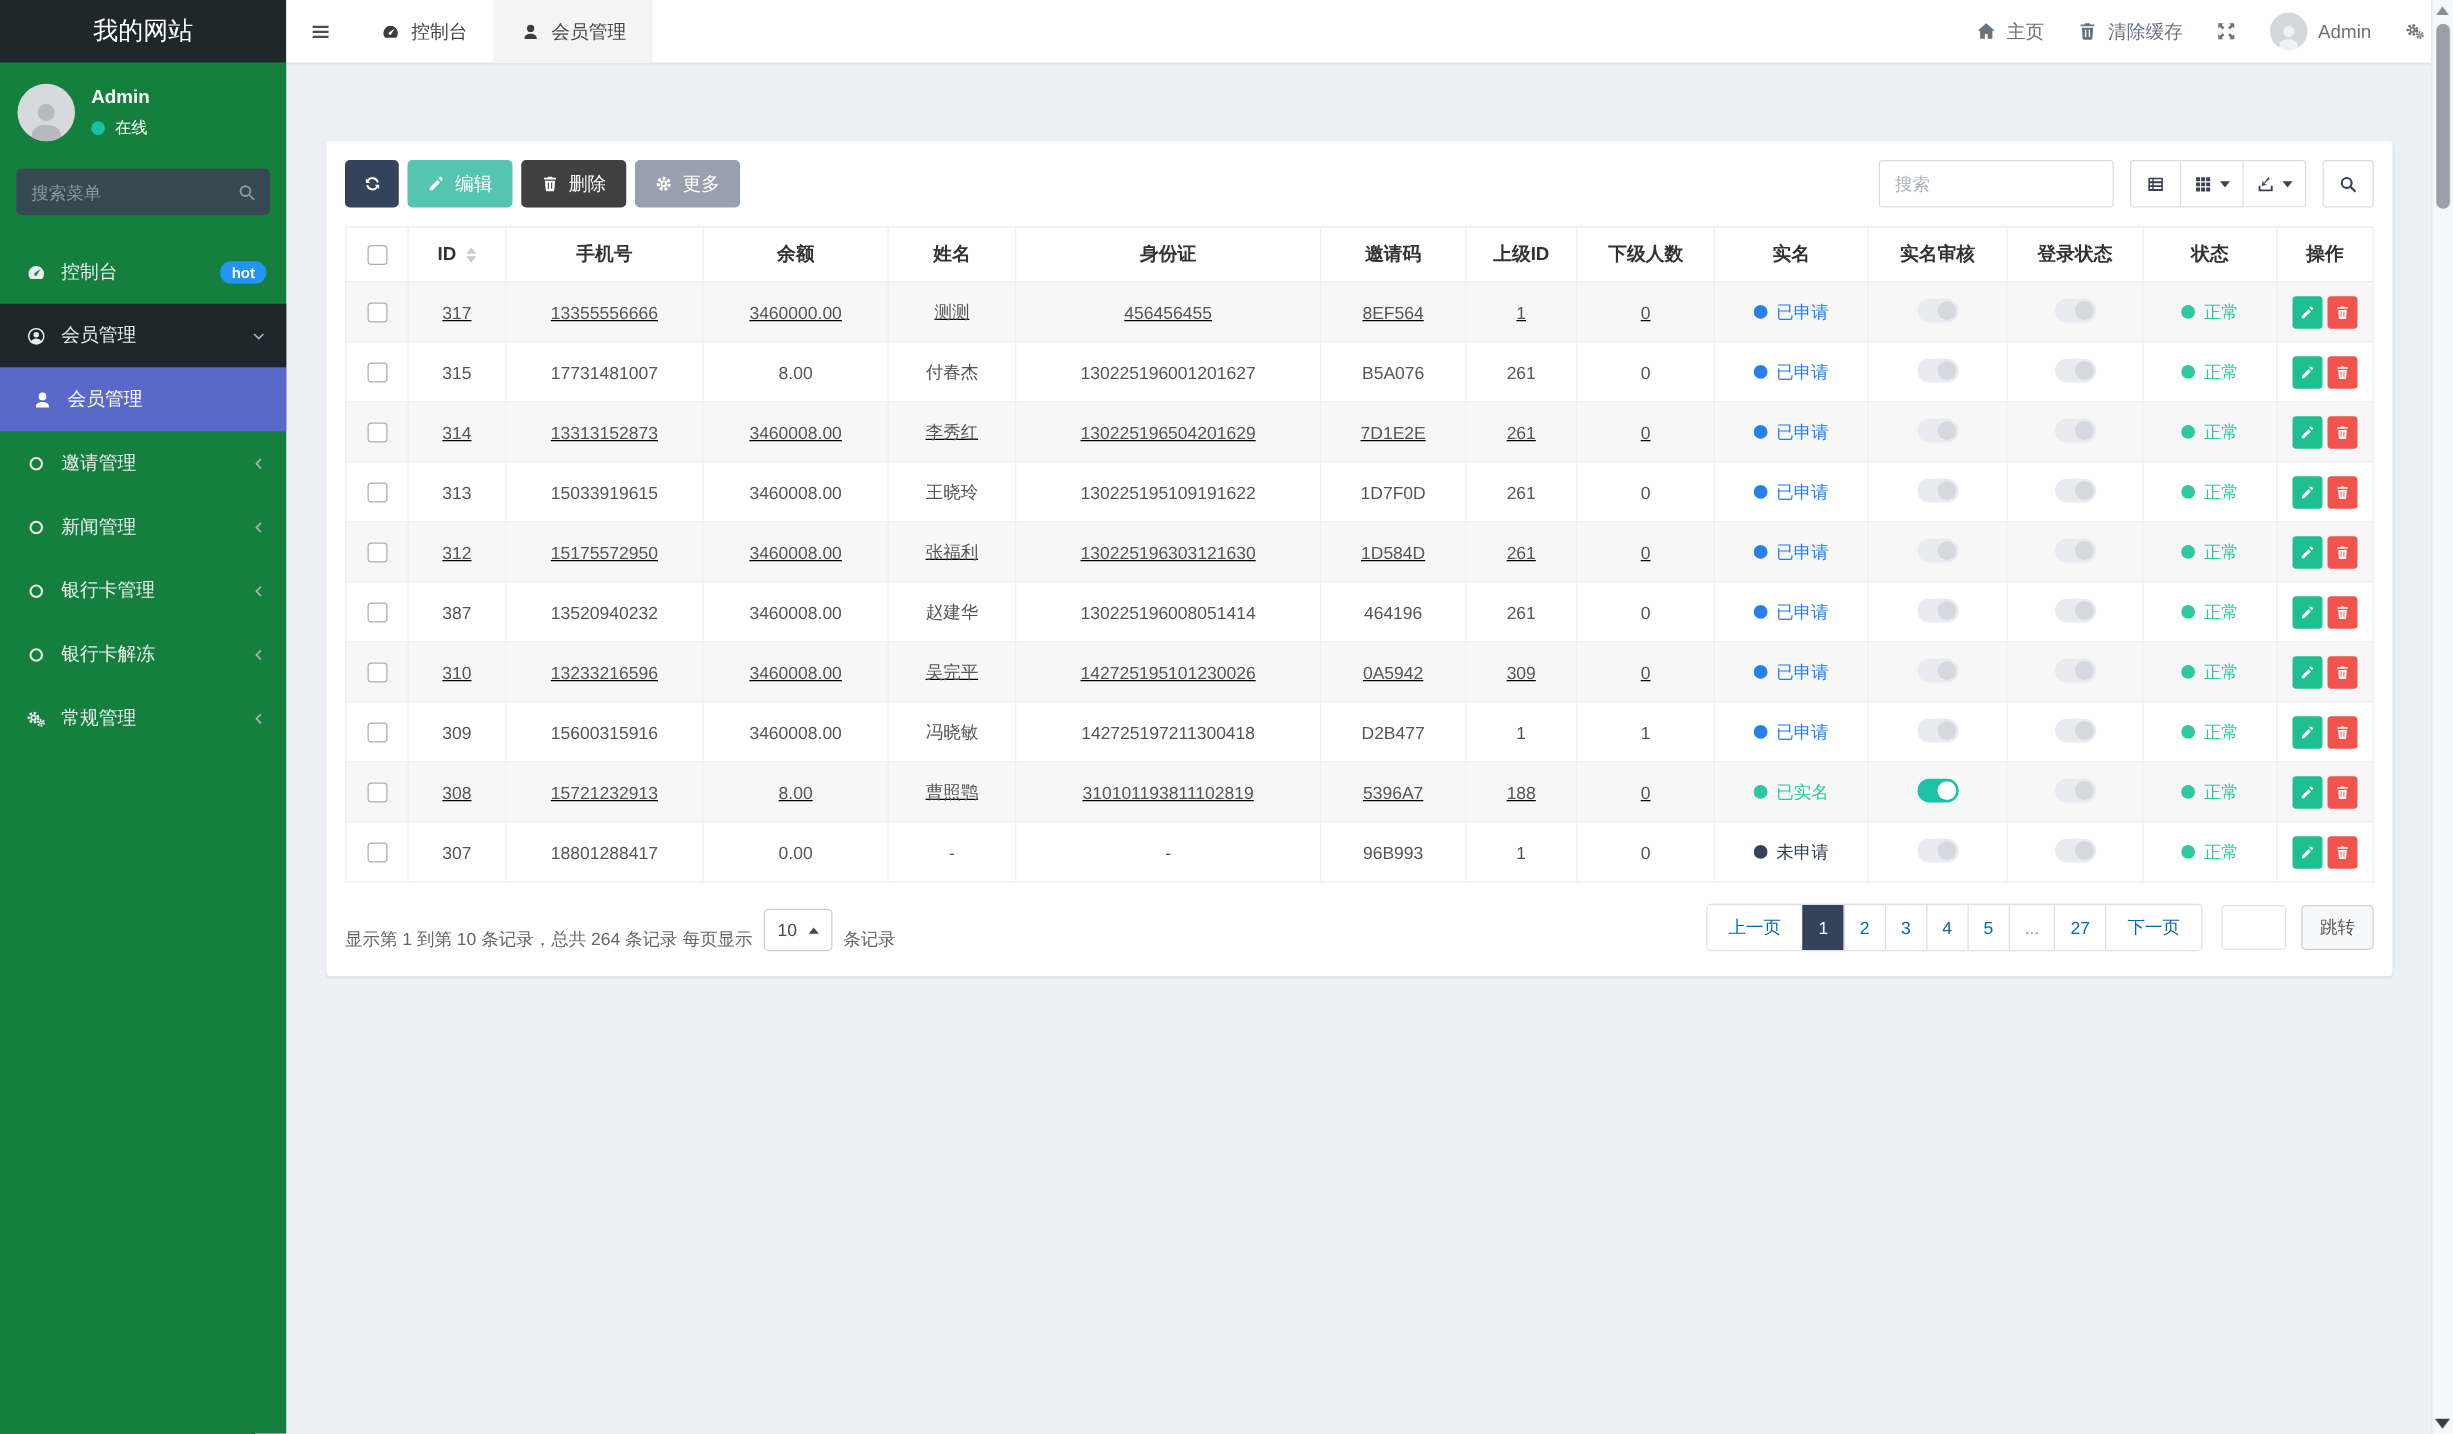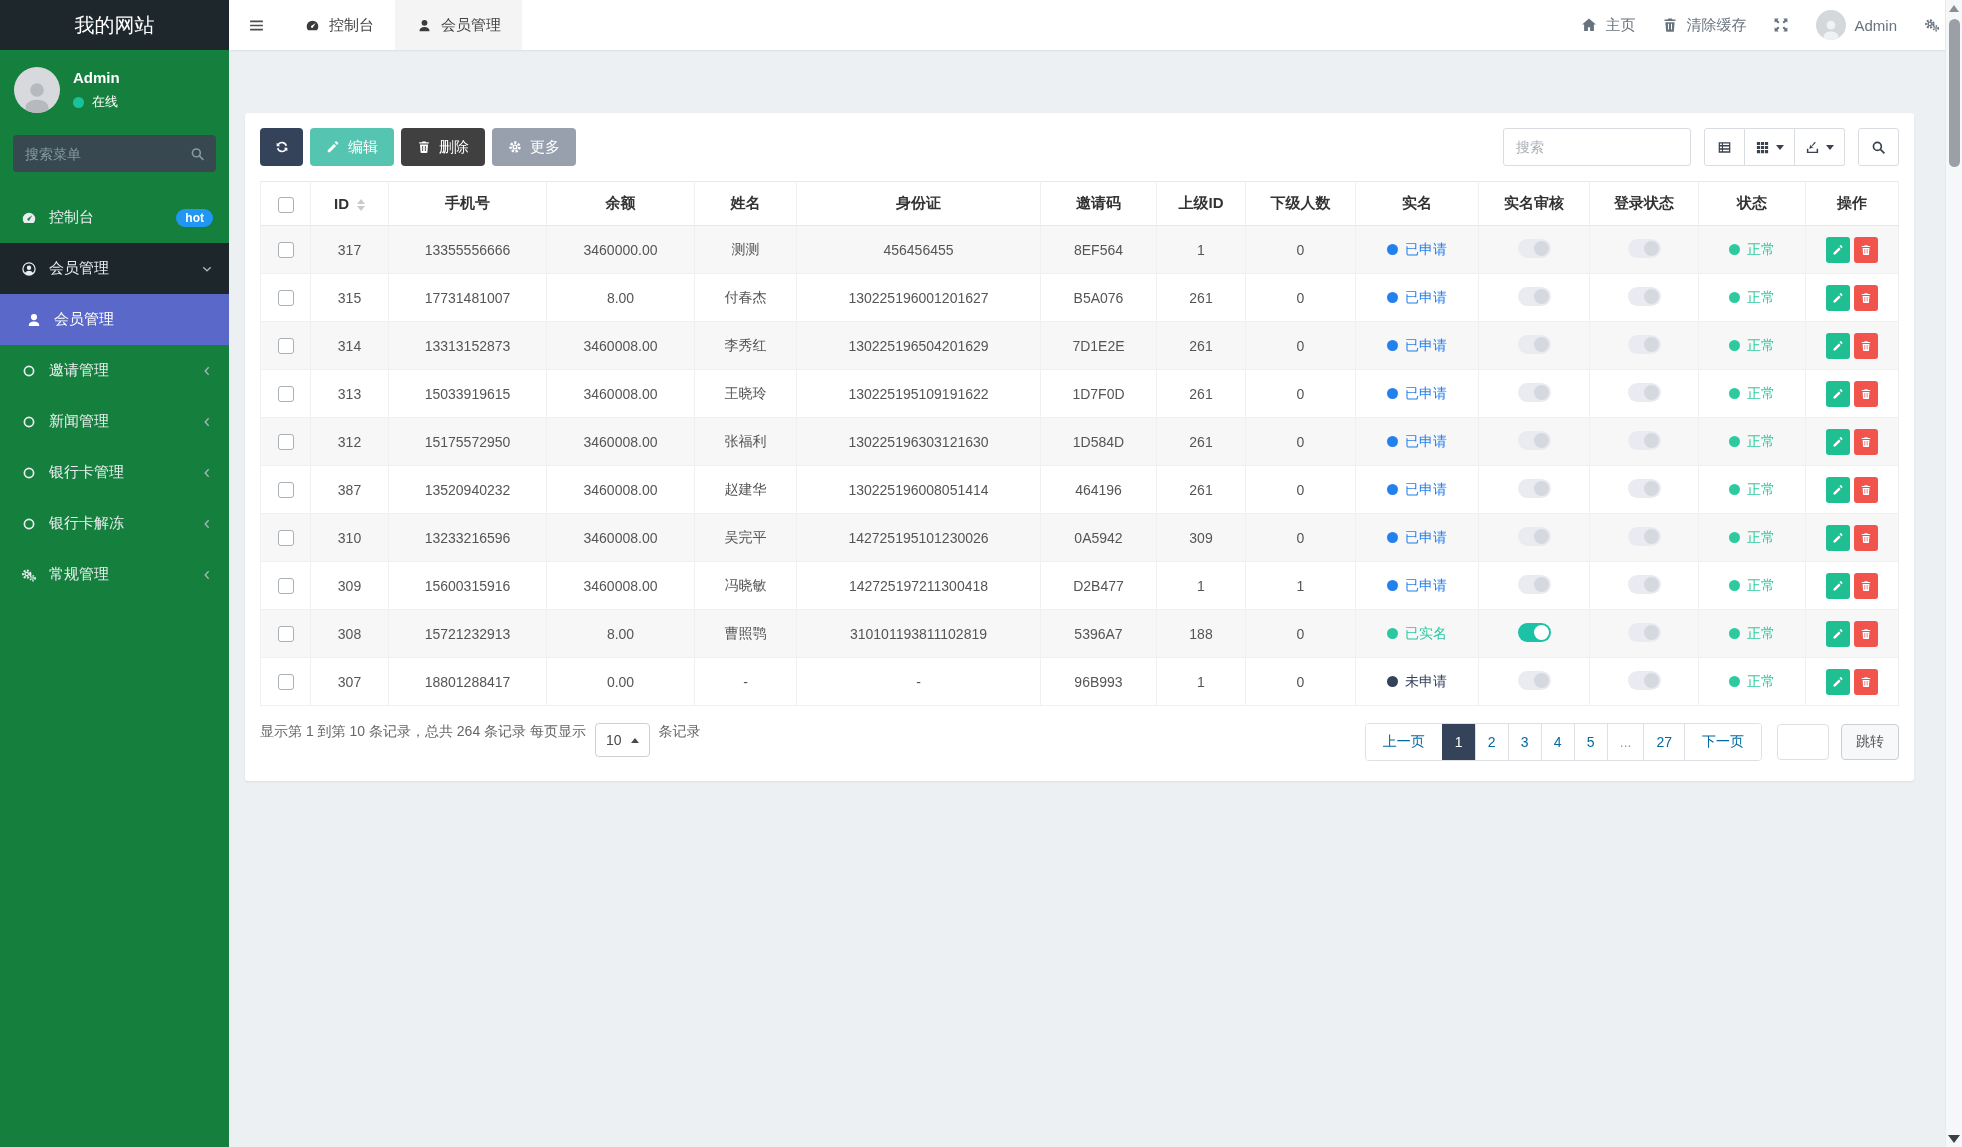--- a/index.html
+++ b/index.html
@@ -41,21 +41,21 @@
   .nav-tab{display:flex;align-items:center;gap:9px;padding:0 21px;font-size:15px;color:#454545;cursor:pointer;}
   .nav-tab svg{width:15px;height:15px;fill:#3c3c3c;}
   .nav-tab.active{background:#f4f4f4;}
   .nav-right{margin-left:auto;display:flex;align-items:center;gap:27px;padding-right:22px;color:#68737e;font-size:15px;}
   .nav-link{display:flex;align-items:center;gap:8px;cursor:pointer;color:#68737e;}
   .nav-link svg{width:16px;height:16px;fill:currentColor;}
   .nav-avatar{width:30px;height:30px;border-radius:50%;background:#d5d8db;overflow:hidden;display:flex;align-items:flex-end;justify-content:center;}
   .nav-avatar svg{width:22px;height:22px;fill:#f0f1f2;}
 
   
-  .content{flex:1;padding:63px 48px 0 16px;}
+  .content{flex:1;padding:63px 48px 0 32px;}
   .card{background:#fff;border-radius:3px;box-shadow:0 1px 2px rgba(0,0,0,.08);padding:15px 15px 20px 15px;}
   .toolbar{display:flex;align-items:center;margin-bottom:15px;}
   .btn{height:38px;border:none;border-radius:4px;font-size:15px;color:#fff;display:inline-flex;align-items:center;gap:8px;padding:0 16px;margin-right:7px;cursor:pointer;font-family:inherit;}
   .btn svg{width:14px;height:14px;fill:#fff;}
   .btn-refresh{background:#34425a;width:43px;justify-content:center;padding:0;}
   .btn-edit{background:#55c5b1;}
   .btn-delete{background:#404040;}
   .btn-more{background:#98a0ad;}
   .toolbar-right{margin-left:auto;display:flex;align-items:center;}
   .search-input{width:188px;height:38px;border:1px solid #d9dde1;border-radius:3px;font-size:14px;color:#555;padding:0 12px;outline:none;margin-right:13px;font-family:inherit;}
@@ -68,42 +68,42 @@
   .btn-group .tool-btn:last-child{border-radius:0 3px 3px 0;}
   .tool-btn.single{border-radius:3px;}
   .caret-down{width:0;height:0;border-left:4px solid transparent;border-right:4px solid transparent;border-top:5px solid #39424e;display:inline-block;}
   .caret-up{width:0;height:0;border-left:4px solid transparent;border-right:4px solid transparent;border-bottom:5px solid #4a4a4a;display:inline-block;}
 
   
   table{width:100%;border-collapse:collapse;table-layout:fixed;}
   th,td{border:1px solid #eef0f2;text-align:center;vertical-align:middle;}
   thead th{height:44px;font-size:15px;font-weight:bold;color:#333;border-top:1px solid #e6e9ec;border-bottom:1px solid #e6e9ec;}
   tbody td{height:48px;font-size:14px;color:#555;}
-  tr.striped{background:#f7f7f8;}
+  tr.striped{background:#f7f7f8;text-decoration:underline;}
   .cb{appearance:none;-webkit-appearance:none;width:16px;height:16px;border:1px solid #aab0b6;border-radius:3px;background:#fff;vertical-align:middle;cursor:pointer;}
   .sort{display:inline-flex;flex-direction:column;margin-left:8px;vertical-align:middle;}
   .tri-up{width:0;height:0;border-left:4px solid transparent;border-right:4px solid transparent;border-bottom:5px solid #c7cbcf;margin-bottom:2px;}
   .tri-down{width:0;height:0;border-left:4px solid transparent;border-right:4px solid transparent;border-top:5px solid #c7cbcf;}
   .rn{display:inline-flex;align-items:center;gap:7px;font-size:14px;}
   .rn .dot{width:11px;height:11px;border-radius:50%;background:currentColor;}
   .rn.applied{color:#2680eb;}
   .rn.verified{color:#2bc7a0;}
   .rn.none{color:#34425a;}
   .rn.status{color:#2fc9a0;}
   .toggle{width:33px;height:19px;border-radius:10px;background:#e9ebf0;display:inline-block;position:relative;cursor:pointer;}
   .toggle::after{content:'';position:absolute;right:2px;top:2px;width:15px;height:15px;border-radius:50%;background:#d4d8df;}
   .toggle.on{background:#1cc2a6;}
   .toggle.on::after{background:#fff;}
   .op-btn{width:24px;height:26px;border:none;border-radius:3px;display:inline-flex;align-items:center;justify-content:center;margin:0 2px;cursor:pointer;}
   .op-btn svg{width:12px;height:12px;fill:#fff;}
   .op-edit{background:#1fbf92;}
   .op-del{background:#f0544c;}
 
   
-  .card-footer{display:flex;align-items:flex-start;margin-top:17px;font-size:14px;color:#666;}
+  .card-footer{display:flex;align-items:flex-end;margin-top:17px;font-size:14px;color:#666;}
   .per-page{display:inline-flex;align-items:center;gap:9px;height:34px;border:1px solid #ccd0d4;border-radius:4px;background:#fff;padding:0 10px;margin:0 9px;color:#4a4a4a;cursor:pointer;}
   .pager{margin-left:auto;display:flex;align-items:center;}
   .page-list{display:flex;border:1px solid #dde0e4;border-radius:4px;overflow:hidden;}
   .page-item{min-width:33px;height:36px;padding:0 12px;display:flex;align-items:center;justify-content:center;font-size:14px;color:#0369a1;background:#fff;border-left:1px solid #dde0e4;cursor:pointer;}
   .page-item:first-child{border-left:none;}
   .page-item.prev,.page-item.next{padding:0 17px;}
   .page-item.active{background:#34425a;color:#fff;border-color:#34425a;}
   .page-item.ellipsis{color:#999;cursor:default;}
   .jump-input{width:52px;height:36px;border:1px solid #dde0e4;border-radius:4px;margin-left:15px;outline:none;font-family:inherit;font-size:14px;text-align:center;}
   .jump-btn{height:36px;padding:0 14px;border:1px solid #ccd0d4;border-radius:4px;background:#f7f8f9;color:#555;font-size:14px;margin-left:12px;cursor:pointer;font-family:inherit;}

